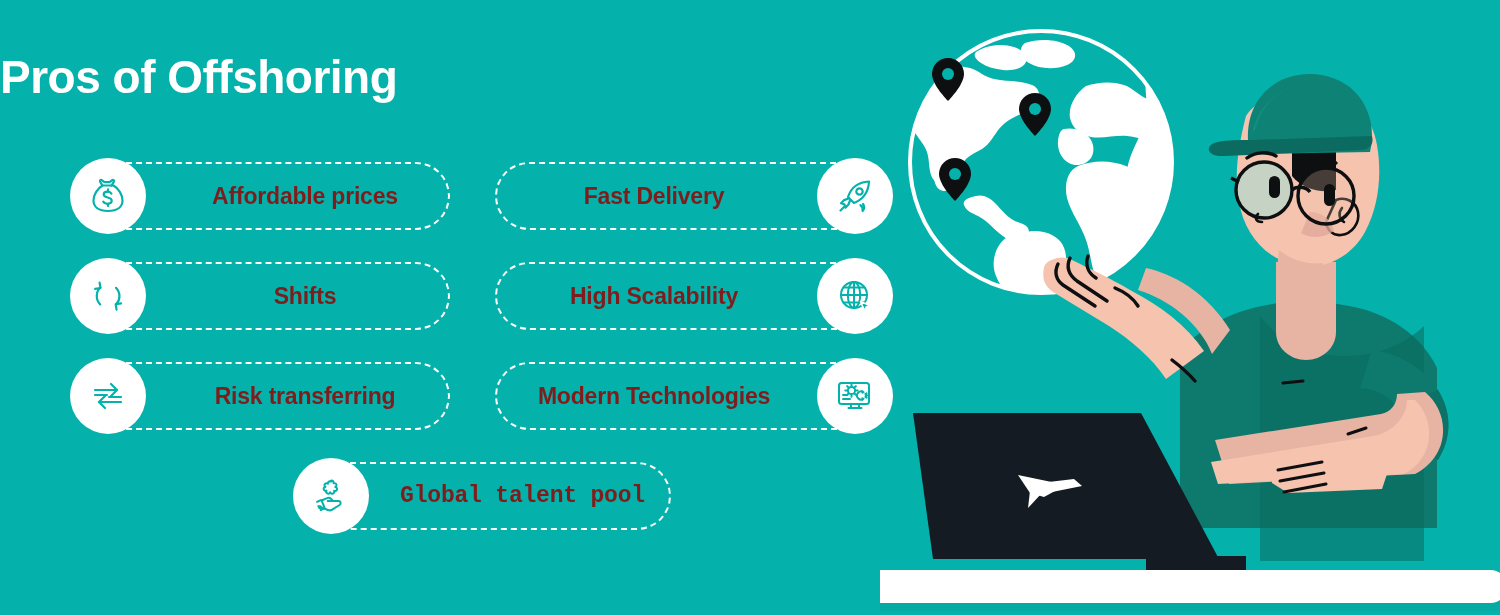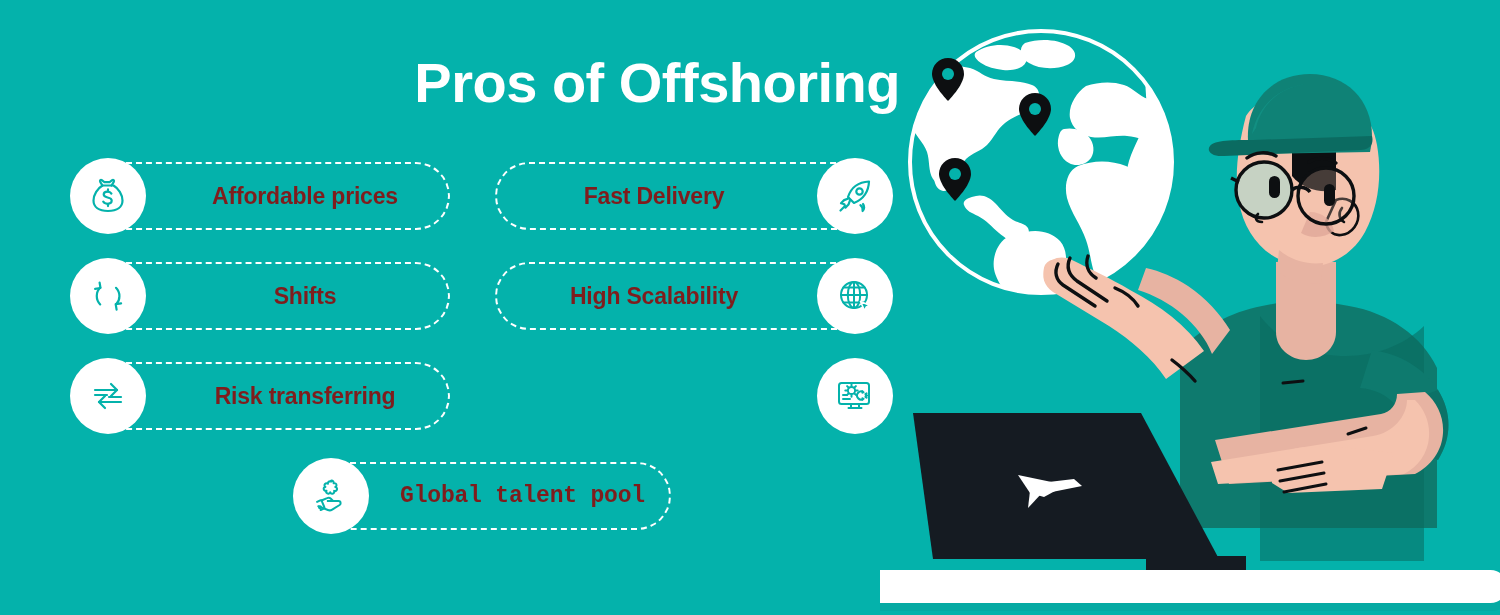--- a/index.html
+++ b/index.html
@@ -6,22 +6,22 @@
   body{
     width:1500px;height:615px;overflow:hidden;
     background:#04b2ab;
     font-family:"Liberation Sans", sans-serif;
     position:relative;
   }
   #stage{position:absolute;left:0;top:0;width:1500px;height:615px;overflow:hidden;}
 
   
   .title{
-    position:absolute;left:0;top:52px;width:900px;text-align:right;
-    color:#ffffff;font-size:56px;font-weight:bold;letter-spacing:-0.5px;
+    position:absolute;left:0;top:52px;width:900px;text-align:left;
+    color:#ffffff;font-size:46px;font-weight:bold;letter-spacing:-0.5px;
     line-height:1.1;
   }
 
   
   .item{position:absolute;height:76px;}
   .pill{
     position:absolute;top:4px;height:68px;box-sizing:border-box;
     border:2px dashed #ffffff;border-radius:40px;
     display:flex;align-items:center;
   }
@@ -133,20 +133,23 @@
         <path d="M8 21h26"></path>
         <path d="M10.5 13.5h21M10.5 28.5h21"></path>
         <ellipse cx="21" cy="21" rx="6.2" ry="13"></ellipse>
         <path d="M21 8v26"></path>
         <path d="M27.5 27.5l9.5 4-3.8 1.6-1.6 3.8z" fill="#04b2ab" stroke="#ffffff" stroke-width="1.6"></path>
       </svg>
     </div>
   </div>
 
   <div class="item col-r row3">
+    <div class="pill right-icon">
+      <span class="pill-label">Modern Technologies</span>
+    </div>
     <div class="circle">
       <svg width="46" height="46" viewBox="0 0 46 46" fill="none" stroke="#04b2ab" stroke-width="2" stroke-linecap="round" stroke-linejoin="round">
         <rect x="7" y="10" width="30" height="21" rx="2.5"></rect>
         <path d="M19 31v4M27 31v4M16.5 35h13"></path>
         <path d="M11 26h7M11 22h4"></path>
         <circle cx="19.5" cy="17.5" r="3.6"></circle>
         <path d="M19.5 11.3v1.6M19.5 22.1v1.6M13.3 17.5h1.6M24.1 17.5h1.6M15.1 13.1l1.2 1.2M22.7 20.7l1.2 1.2M23.9 13.1l-1.2 1.2M16.3 20.7l-1.2 1.2"></path>
         <path d="M31.6 19.2a4.1 4.1 0 1 0 0 6.6"></path>
         <path d="M30.4 18.3v1.4M30.4 25.3v1.4M34.6 20.4l-1.2.8M34.6 24.6l-1.2-.8M35.2 22.5h-1.4"></path>
       </svg>

